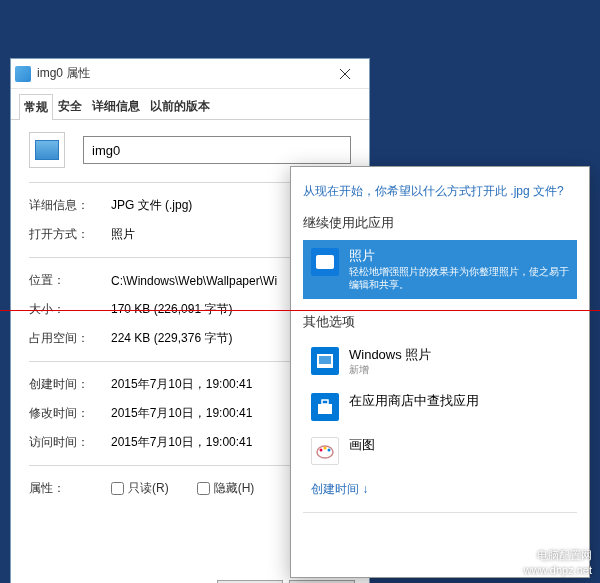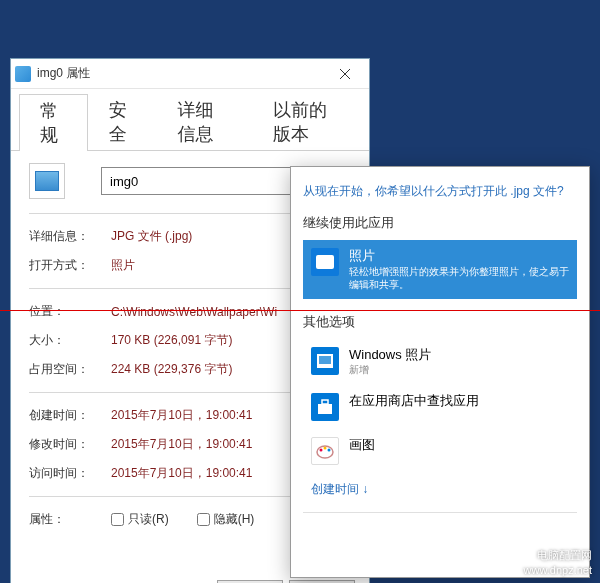--- a/index.html
+++ b/index.html
@@ -11,37 +11,37 @@
     }
     .titlebar {
       height: 30px; background: #fff; border-bottom: 1px solid #e5e5e5;
       display: flex; align-items: center; padding: 0 4px;
     }
     .titlebar-icon { width: 16px; height: 16px; background: linear-gradient(135deg,#5ab0e8,#2e8cd6); margin-right: 6px; border-radius: 2px; }
     .titlebar-text { flex: 1; font-size: 12px; color: #333; }
     .titlebar-close { width: 40px; height: 28px; display: flex; align-items: center; justify-content: center; cursor: pointer; }
     
     .tabs { display: flex; padding: 4px 8px 0; background: #fff; border-bottom: 1px solid #d0d0d0; }
-    .tab { padding: 4px 20px; font-size: 18px; color: #333; cursor: pointer; border: 1px solid transparent; border-bottom: none; }
+    .tab { padding: 4px 4px; font-size: 12px; color: #333; cursor: pointer; border: 1px solid transparent; border-bottom: none; font-weight: bold; }
     .tab.active { background: #fff; border-color: #d0d0d0; position: relative; top: 1px; }
     
     .tab-content { padding: 12px 18px; font-size: 12px; color: #333; }
-    .file-header { display: flex; align-items: center; margin-bottom: 14px; gap: 18px; }
+    .file-header { display: flex; align-items: center; margin-bottom: 14px; }
     .file-icon {
       width: 36px; height: 36px; background: #fff; border: 1px solid #ccc;
       display: flex; align-items: center; justify-content: center; margin-right: 18px;
     }
     .file-icon-inner { width: 24px; height: 20px; background: linear-gradient(180deg,#6fb8e8 0%,#3a8dd0 100%); border: 1px solid #2a7ac0; }
     .filename-input {
       flex: 1; height: 28px; padding: 0 8px; border: 1px solid #888; font-size: 13px;
     }
     .divider { border: none; border-top: 1px solid #d8d8d8; margin: 8px 0; }
     .prop-row { display: flex; padding: 6px 0; align-items: center; }
     .prop-label { width: 82px; color: #333; }
-    .prop-value { flex: 1; color: #7f1d1d; white-space: nowrap; overflow: hidden; text-overflow: ellipsis; }
+    .prop-value { flex: 1; color: #000000; white-space: nowrap; overflow: hidden; text-overflow: ellipsis; }
     .change-btn {
       padding: 2px 14px; border: 1px solid #a0a0a0; background: #e9e9e9; font-size: 12px; cursor: pointer;
       position: absolute; right: 28px;
     }
     .change-btn.highlight { border: 2px solid #1e90ff; }
     .checkbox-row { display: flex; gap: 28px; align-items: center; }
     .checkbox-row label { display: flex; align-items: center; gap: 4px; cursor: pointer; }
     .checkbox-row input { width: 13px; height: 13px; }
     .dialog-buttons {
       position: absolute; bottom: 10px; right: 14px; display: flex; gap: 6px;

